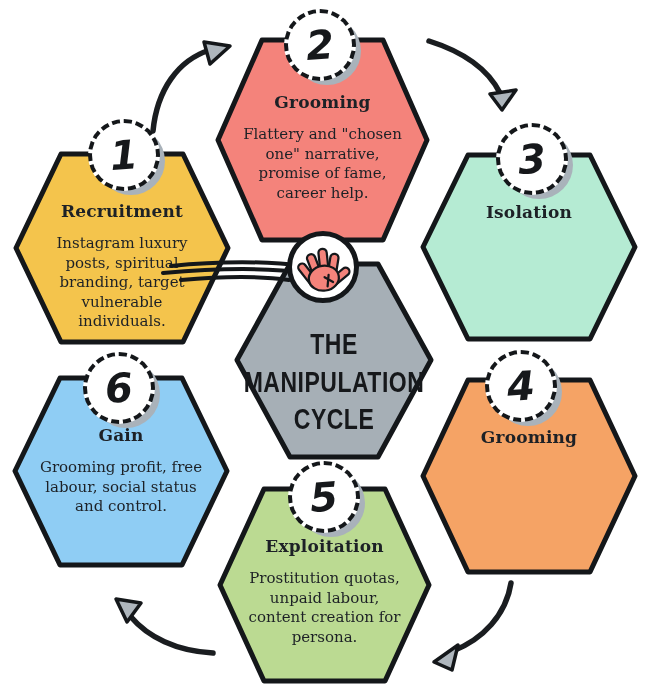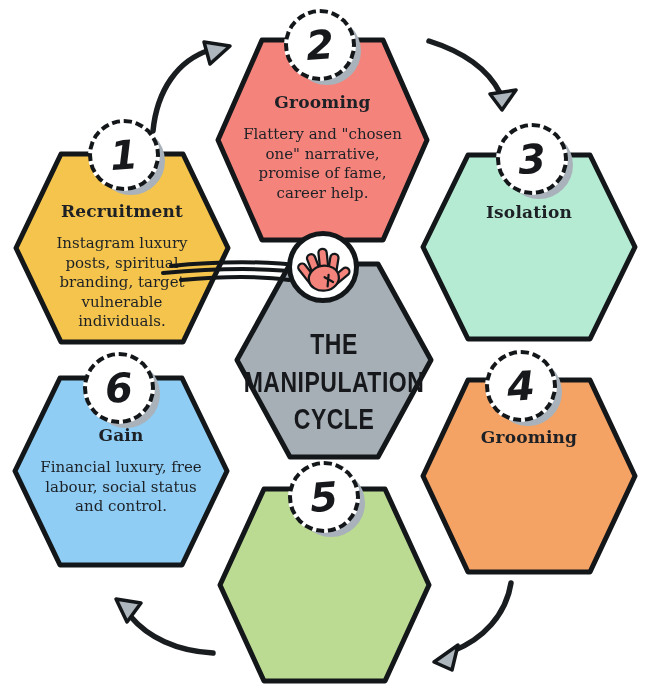--- a/index.html
+++ b/index.html
@@ -95,29 +95,36 @@
   </svg>
   <div class="hex-content">
     <h3 class="step-title">Grooming</h3>
   </div>
 </div>
 
 <div class="hex" style="left:217px;top:486px;width:215px;height:198px">
   <svg width="215" height="198">
     <polygon points="3,99 47,3 168,3 212,99 168,195 47,195" stroke="#14171a" stroke-width="5" stroke-linejoin="round" fill="#BBDA92"></polygon>
   </svg>
+  <div class="hex-content">
+    <h3 class="step-title">Exploitation</h3>
+    <p class="step-desc">Prostitution quotas,
+unpaid labour,
+content creation for
+persona.</p>
+  </div>
 </div>
 
 <div class="hex" style="left:12px;top:375px;width:218px;height:193px">
   <svg width="218" height="193">
     <polygon points="3,96 48,3 170,3 215,96 170,190 48,190" stroke="#14171a" stroke-width="5" stroke-linejoin="round" fill="#8FCDF4"></polygon>
   </svg>
   <div class="hex-content">
     <h3 class="step-title">Gain</h3>
-    <p class="step-desc">Financial luxury, free
+    <p class="step-desc">Grooming profit, free
 labour, social status
 and control.</p>
   </div>
 </div>
 
 <div class="hex" style="left:234px;top:261px;width:200px;height:199px">
   <svg width="200" height="199">
     <polygon points="3,99 56,3 144,3 197,99 144,196 56,196" stroke="#14171a" stroke-width="5" stroke-linejoin="round" fill="#A6AFB6"></polygon>
   </svg>
   <div class="center-title">THE

